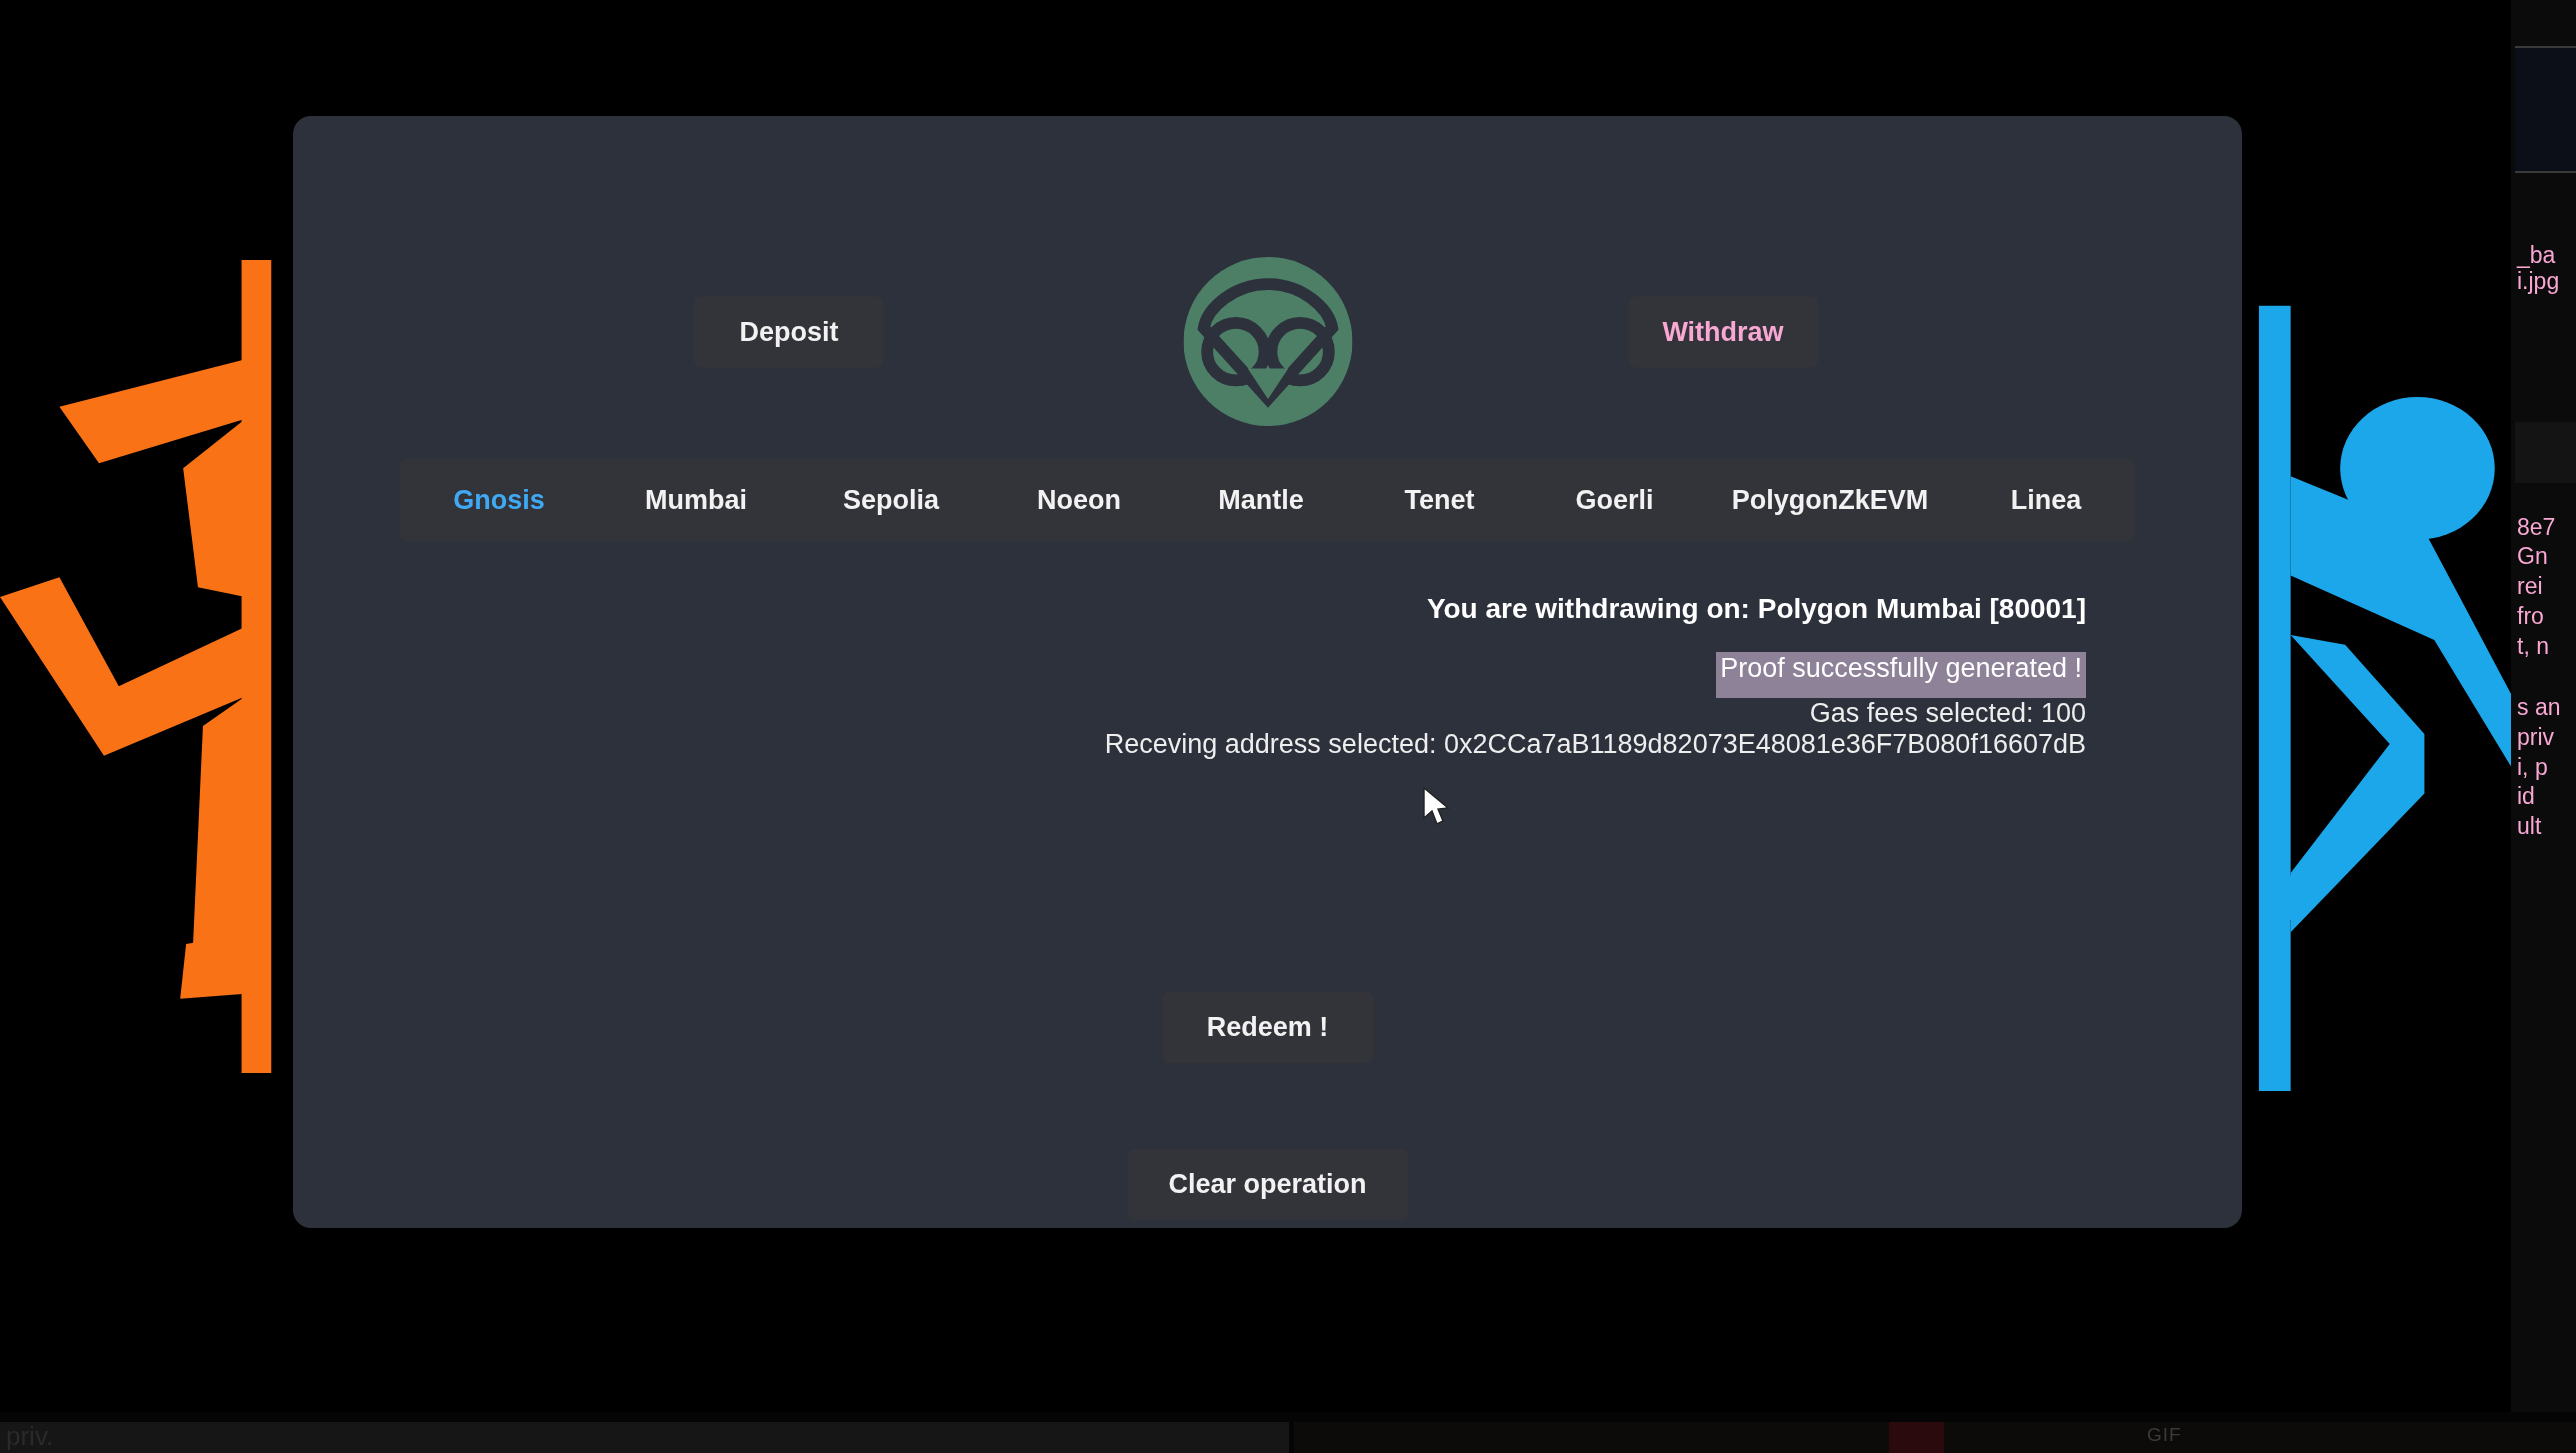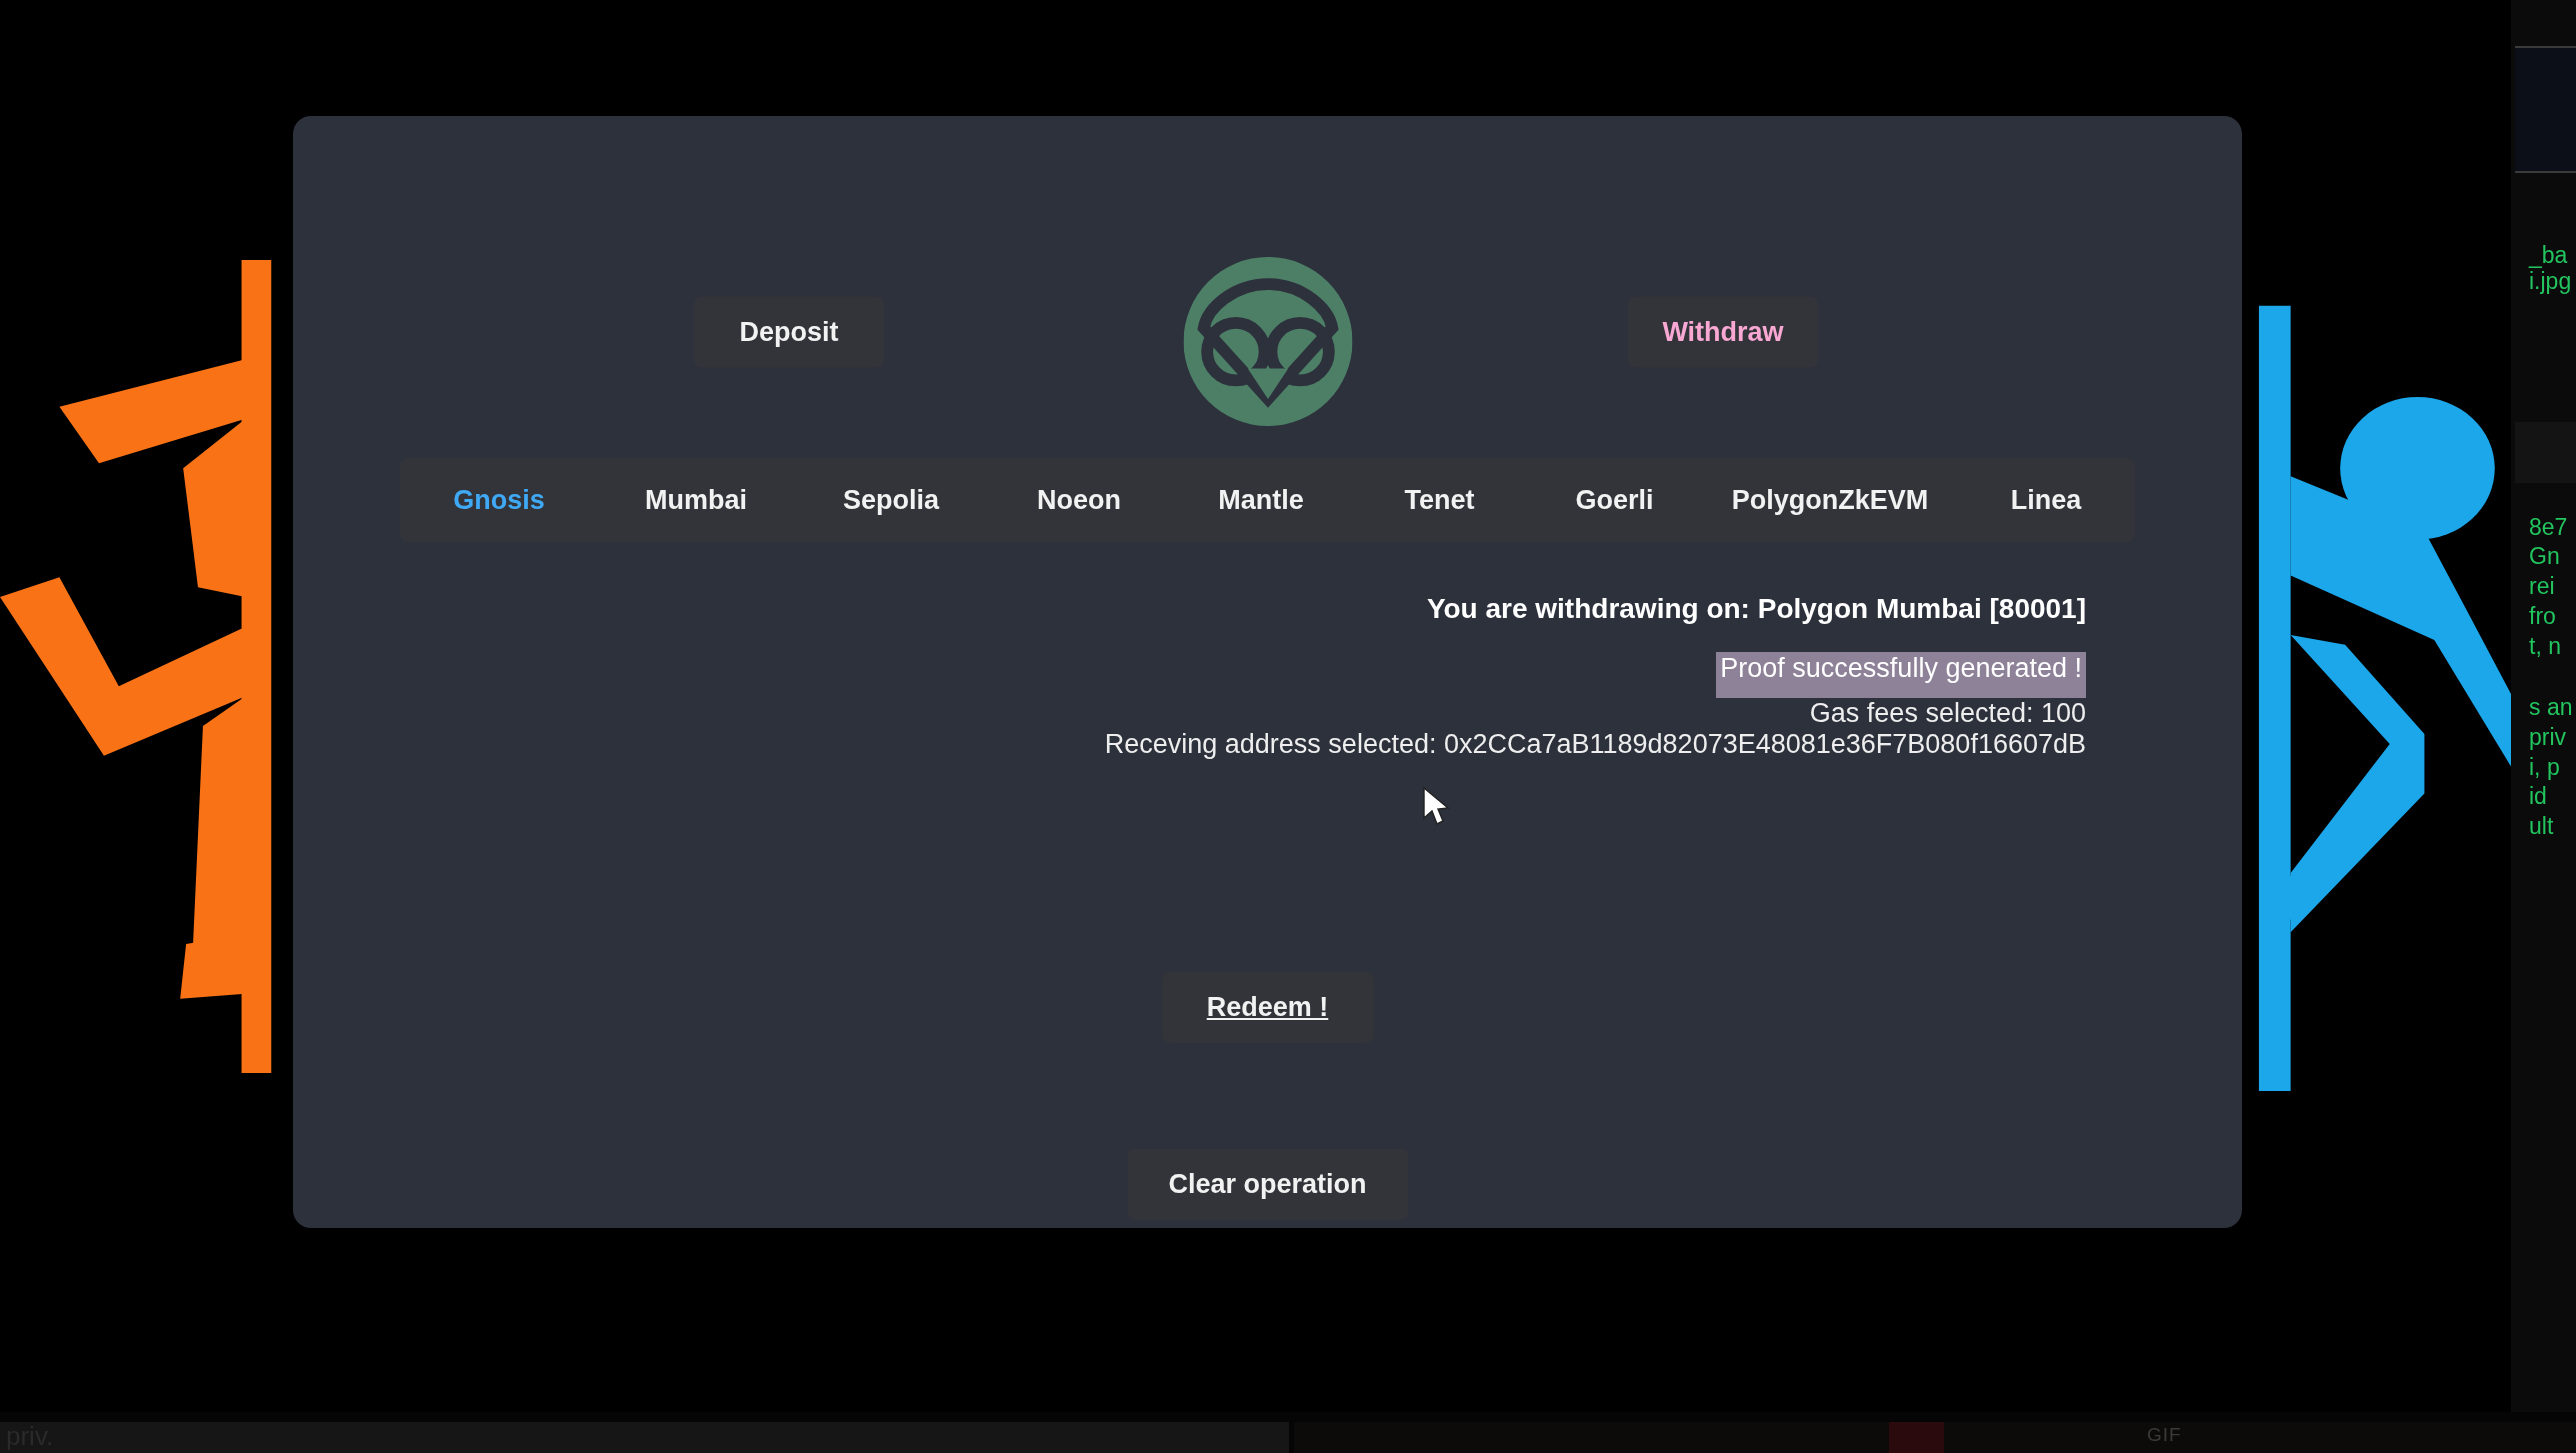--- a/index.html
+++ b/index.html
@@ -19,21 +19,21 @@
   
   #right-strip {
     position:absolute; right:0; top:0; width:65px; height:1454px;
     background:#0b0b0c; overflow:hidden;
   }
   #right-strip .chip {
     position:absolute; left:4px; width:61px;
     background:#0d0f18; border-top:2px solid #3a3a3a; border-bottom:2px solid #3a3a3a;
   }
   #right-strip .frag {
-    position:absolute; left:18px; color:#22c55e; font-size:23px;
+    position:absolute; left:6px; color:#f9a8d4; font-size:23px;
     white-space:nowrap; font-family:"Liberation Sans", sans-serif;
   }
 
   
   #bottom-strip { position:absolute; left:0; bottom:0; width:2576px; height:42px; background:#050505; }
   #bottom-left-panel { position:absolute; left:0; bottom:0; width:1289px; height:32px; background:#161616; }
   #bottom-frag { position:absolute; left:6px; bottom:2px; color:#2a2a2a; font-size:26px; }
   #bottom-right-panel { position:absolute; left:1294px; bottom:0; width:1282px; height:32px; background:#0d0a0a; }
   #gif-label { position:absolute; left:2147px; bottom:8px; color:#3a3a3a; font-size:19px; letter-spacing:1px; }
   #red-block { position:absolute; left:1889px; bottom:0; width:55px; height:32px; background:#2a0a0c; }
@@ -98,21 +98,21 @@
 
   
   .action-btn {
     position:absolute; left:50%; transform:translateX(-50%);
     height:71px; padding:0 34px;
     background:#33343a; border:none; border-radius:7px;
     color:#f2f2f2; font-size:27px; font-weight:bold;
     font-family:"Liberation Sans", sans-serif;
     cursor:pointer; display:flex; align-items:center; justify-content:center;
   }
-  #redeem-button   { top:856px; min-width:212px;text-decoration:underline; }
+  #redeem-button   { top:876px; min-width:212px; }
   #clear-button    { top:1033px; min-width:281px; }
 
   
   #mouse-cursor { position:absolute; left:1422px; top:786px; width:30px; height:42px; pointer-events:none; }
 </style>
 </head>
 <body>
 
 <div id="root">
 

